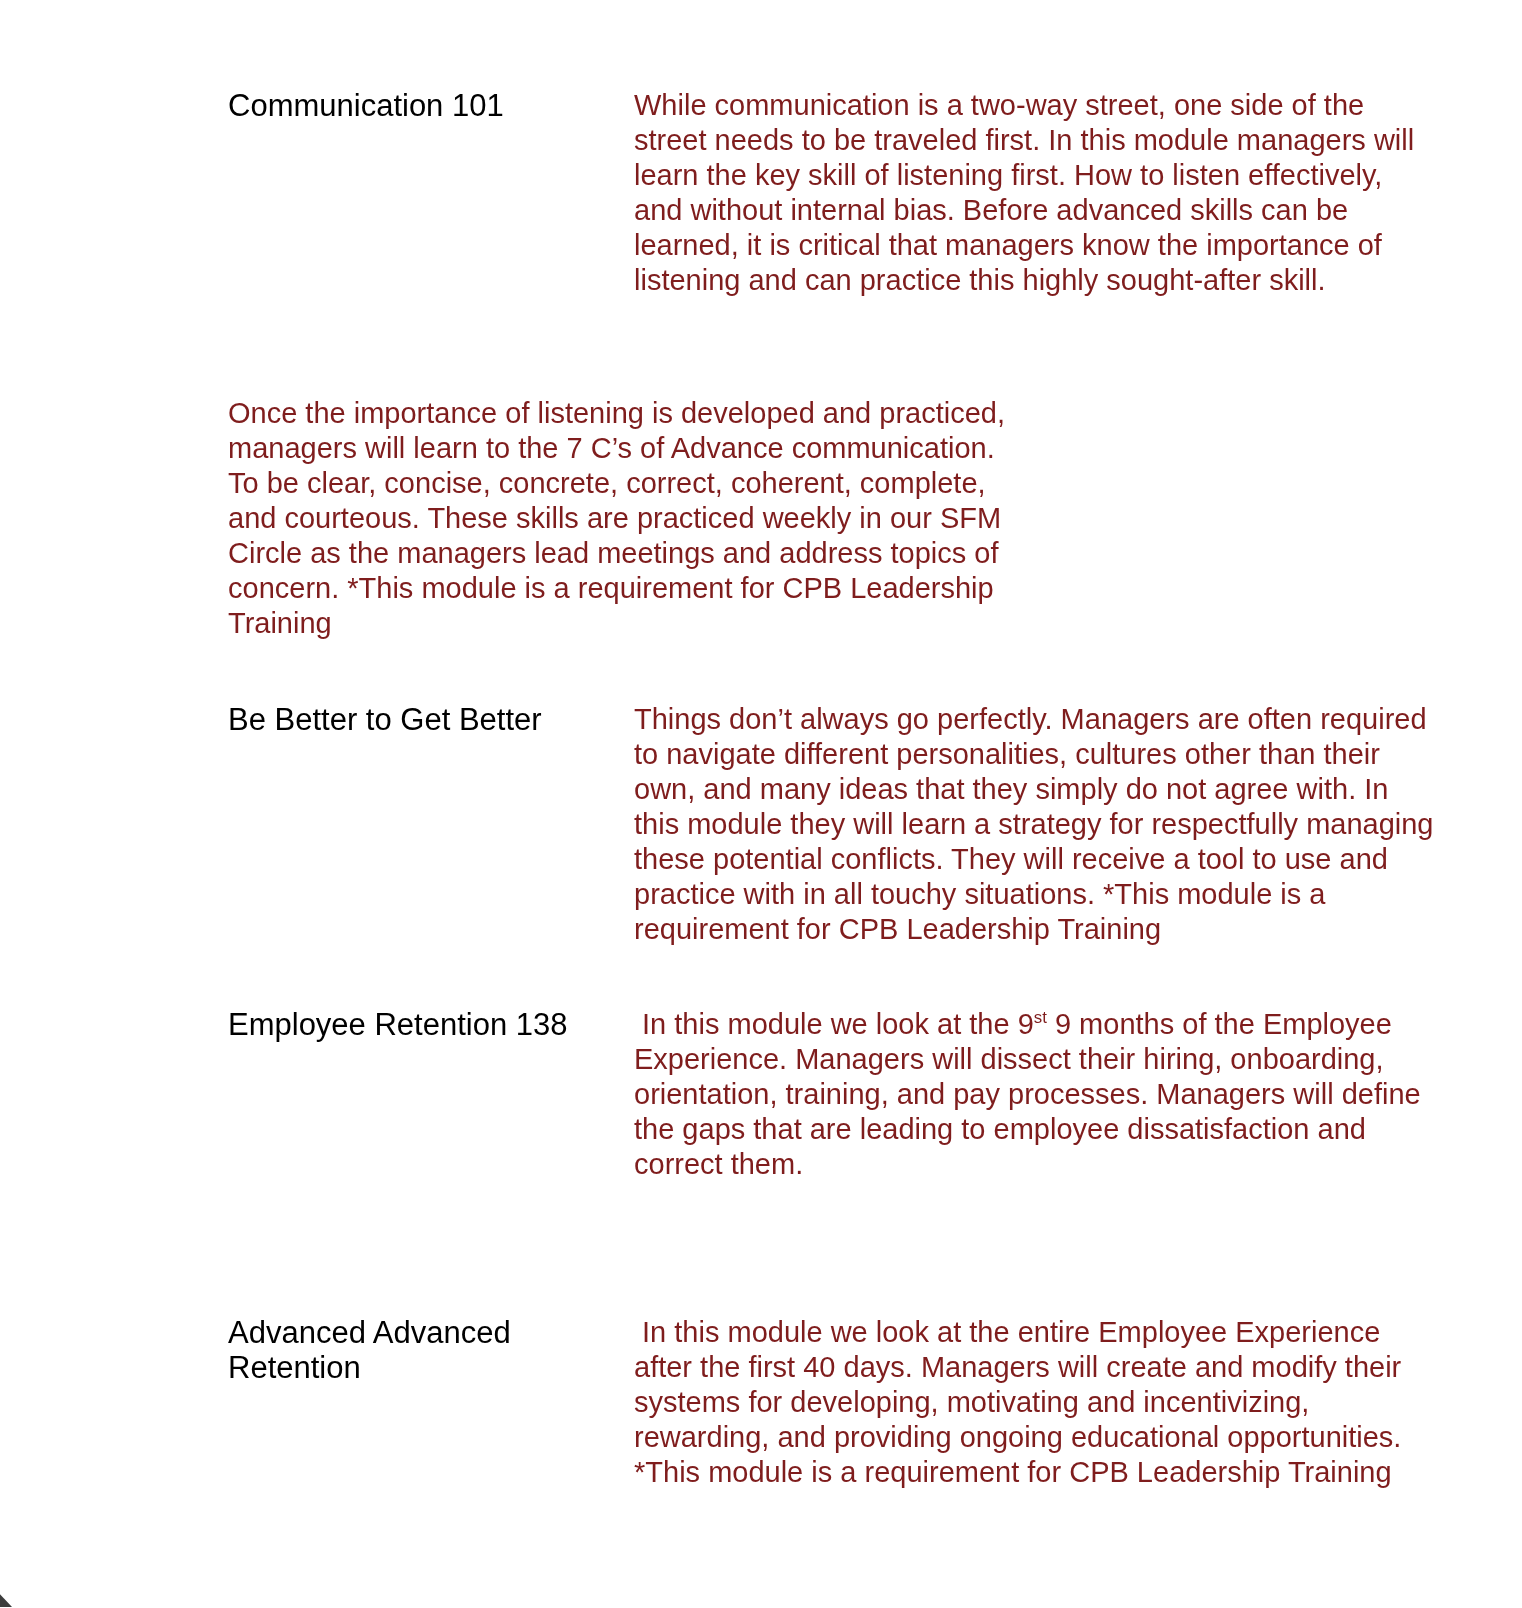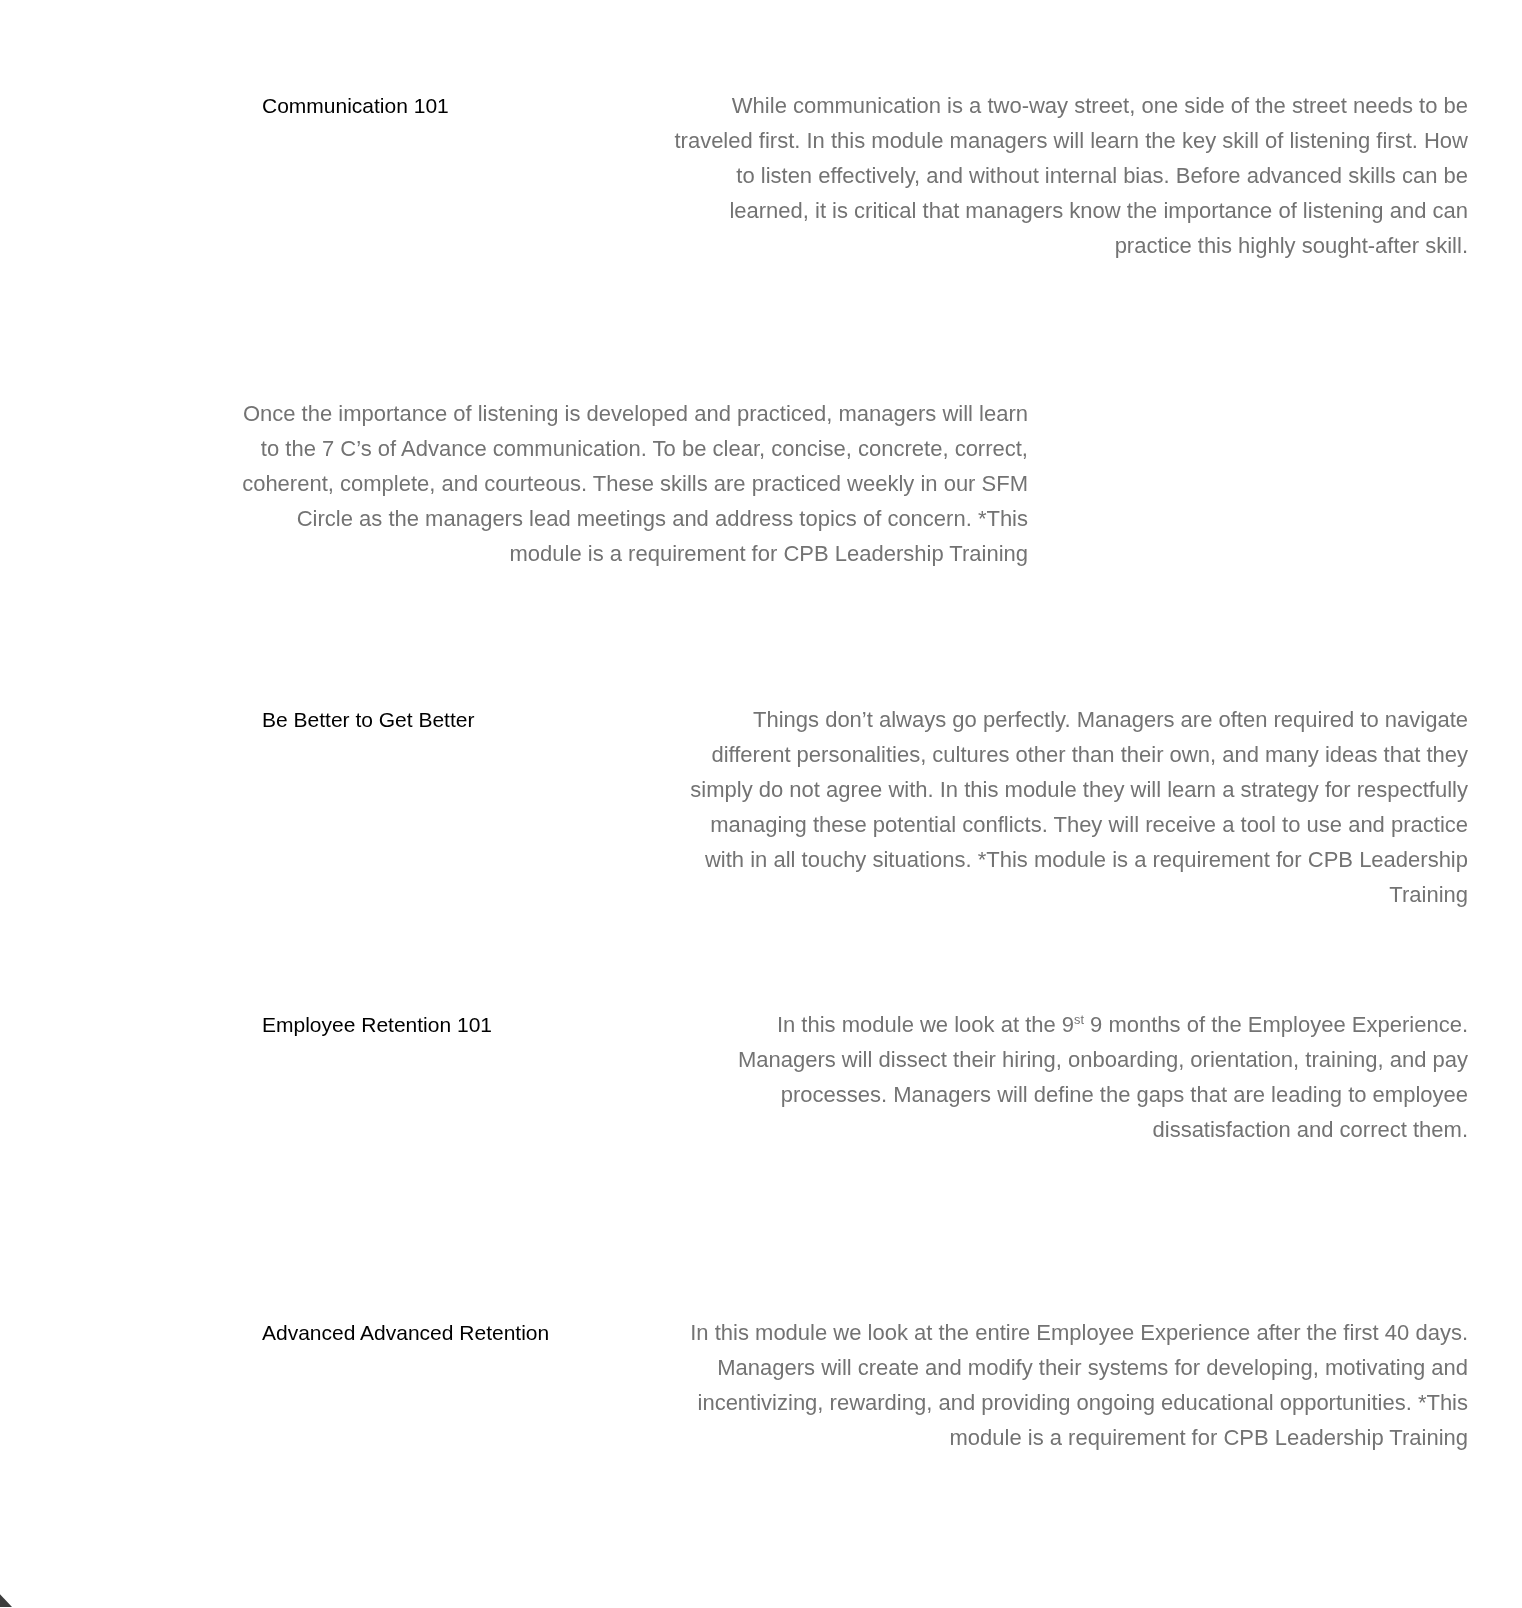--- a/index.html
+++ b/index.html
@@ -18,32 +18,30 @@
   }
   .module-row {
     position: absolute;
     left: 228px;
     display: flex;
     align-items: flex-start;
   }
   .module-title {
     flex: 0 0 406px;
     width: 406px;
-    font-size: 21px;
+    font-size: 31px;
     line-height: 35px;
     color: #000000;
-    margin-left: 34px;
   }
   .module-desc {
     width: 800px;
-    font-size: 22px;
+    font-size: 29px;
     line-height: 35px;
-    color: #737373;
+    color: #7f1d1d;
     white-space: pre-wrap;
-    text-align: right;
   }
   .sup {
     font-size: 0.58em;
     vertical-align: super;
     line-height: 0;
   }
   .corner-artifact {
     position: absolute;
     left: 0;
     top: 1592px;
@@ -66,21 +64,21 @@
   <div class="module-row" style="top:396px">
     <div class="module-desc">Once the importance of listening is developed and practiced, managers will learn to the 7 C’s of Advance communication. To be clear, concise, concrete, correct, coherent, complete, and courteous. These skills are practiced weekly in our SFM Circle as the managers lead meetings and address topics of concern. *This module is a requirement for CPB Leadership Training</div>
   </div>
 
   <div class="module-row" style="top:702px">
     <div class="module-title">Be Better to Get Better</div>
     <div class="module-desc">Things don’t always go perfectly. Managers are often required to navigate different personalities, cultures other than their own, and many ideas that they simply do not agree with. In this module they will learn a strategy for respectfully managing these potential conflicts. They will receive a tool to use and practice with in all touchy situations. *This module is a requirement for CPB Leadership Training</div>
   </div>
 
   <div class="module-row" style="top:1007px">
-    <div class="module-title">Employee Retention 101</div>
+    <div class="module-title">Employee Retention 138</div>
     <div class="module-desc"><span> In this module we look at the 9</span><span class="sup">st</span><span> 9 months of the Employee Experience. Managers will dissect their hiring, onboarding, orientation, training, and pay processes. Managers will define the gaps that are leading to employee dissatisfaction and correct them.</span></div>
   </div>
 
   <div class="module-row" style="top:1315px">
     <div class="module-title">Advanced Advanced Retention</div>
     <div class="module-desc"> In this module we look at the entire Employee Experience after the first 40 days. Managers will create and modify their systems for developing, motivating and incentivizing, rewarding, and providing ongoing educational opportunities. *This module is a requirement for CPB Leadership Training</div>
   </div>
 
   <div class="corner-artifact"></div>
 

